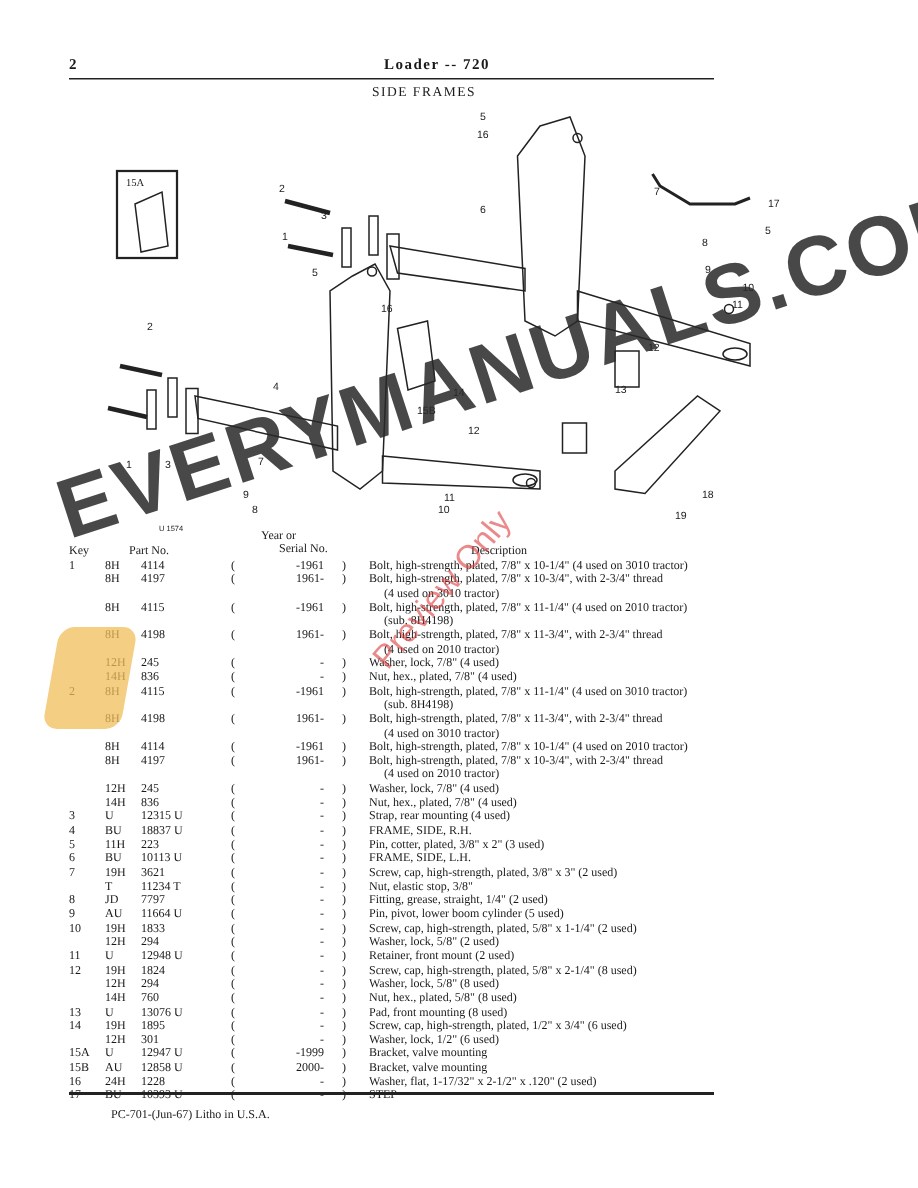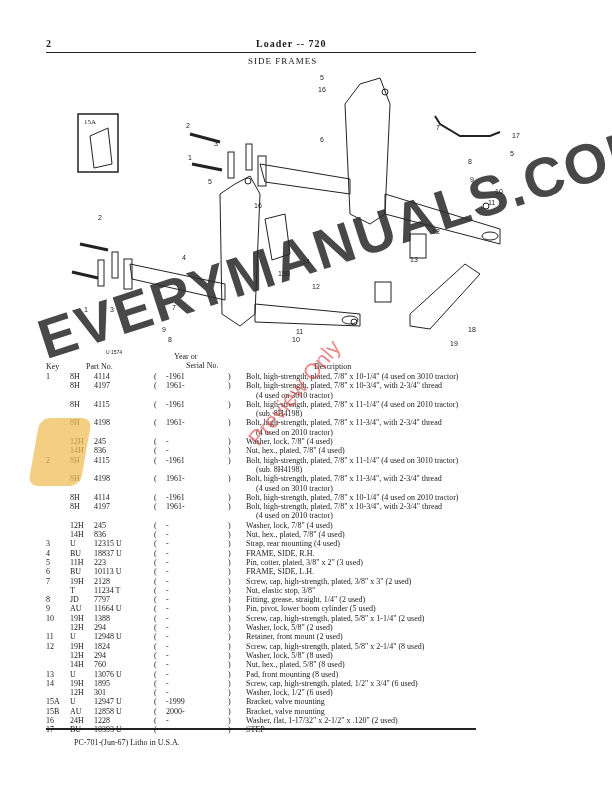--- a/index.html
+++ b/index.html
@@ -9,21 +9,21 @@
   .hdr .ttl{position:absolute;left:210px;top:0;font-weight:bold;}
   .rule{position:absolute;left:46px;width:430px;height:1px;background:#222;}
   .sub{position:absolute;left:248px;top:56px;font-size:9px;letter-spacing:1px;}
   .diagram{position:absolute;left:40px;top:64px;width:540px;height:290px;}
   .tbl{position:absolute;left:46px;top:352px;width:540px;font-size:8px;line-height:9.3px;}
   .row{position:relative;height:9.3px;white-space:nowrap;}
   .c-key{position:absolute;left:0;}
   .c-pre{position:absolute;left:24px;}
   .c-num{position:absolute;left:48px;}
   .c-lp{position:absolute;left:108px;}
-  .c-yr{position:absolute;left:120px;width:50px;text-align:left;}
+  .c-yr{position:absolute;left:120px;width:50px;text-align:right;}
   .c-rp{position:absolute;left:182px;}
   .c-desc{position:absolute;left:200px;}
   .th{height:20px;position:relative;}
   .th span{position:absolute;text-align:right;}
   .foot{position:absolute;left:46px;top:738px;font-size:8px;padding-left:28px;}
   .wm1{position:absolute;left:30px;top:310px;font-family:"Liberation Sans",sans-serif;font-weight:bold;font-size:56px;color:rgba(40,40,40,0.85);transform:rotate(-18deg);transform-origin:left top;letter-spacing:2px;pointer-events:none;}
   .wm2{position:absolute;left:230px;top:380px;font-family:"Liberation Sans",sans-serif;font-size:22px;color:rgba(220,60,60,0.6);transform:rotate(-50deg);pointer-events:none;}
   .wmlogo{position:absolute;left:34px;top:418px;width:52px;height:68px;background:rgba(240,190,90,0.75);border-radius:10px;transform:skewX(-10deg);}
 </style>
 </head>
@@ -288,21 +288,21 @@
         <span class="c-pre">BU</span>
         <span class="c-num">10113 U</span>
         <span class="c-yr">-</span>
         <span class="c-desc">FRAME, SIDE, L.H.</span>
         <span class="c-lp">(</span>
         <span class="c-rp">)</span>
       </div>
       <div class="row">
         <span class="c-key">7</span>
         <span class="c-pre">19H</span>
-        <span class="c-num">2128</span>
+        <span class="c-num">3621</span>
         <span class="c-yr">-</span>
         <span class="c-desc">Screw, cap, high-strength, plated, 3/8" x 3" (2 used)</span>
         <span class="c-lp">(</span>
         <span class="c-rp">)</span>
       </div>
       <div class="row">
         <span class="c-key"></span>
         <span class="c-pre">T</span>
         <span class="c-num">11234 T</span>
         <span class="c-yr">-</span>
@@ -324,21 +324,21 @@
         <span class="c-pre">AU</span>
         <span class="c-num">11664 U</span>
         <span class="c-yr">-</span>
         <span class="c-desc">Pin, pivot, lower boom cylinder (5 used)</span>
         <span class="c-lp">(</span>
         <span class="c-rp">)</span>
       </div>
       <div class="row">
         <span class="c-key">10</span>
         <span class="c-pre">19H</span>
-        <span class="c-num">1388</span>
+        <span class="c-num">1833</span>
         <span class="c-yr">-</span>
         <span class="c-desc">Screw, cap, high-strength, plated, 5/8" x 1-1/4" (2 used)</span>
         <span class="c-lp">(</span>
         <span class="c-rp">)</span>
       </div>
       <div class="row">
         <span class="c-key"></span>
         <span class="c-pre">12H</span>
         <span class="c-num">294</span>
         <span class="c-yr">-</span>

